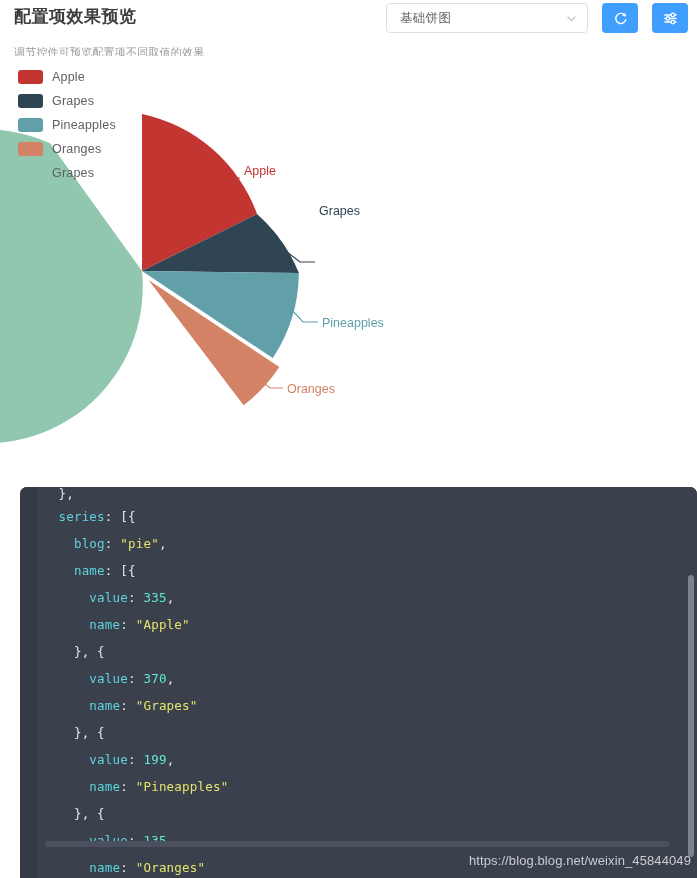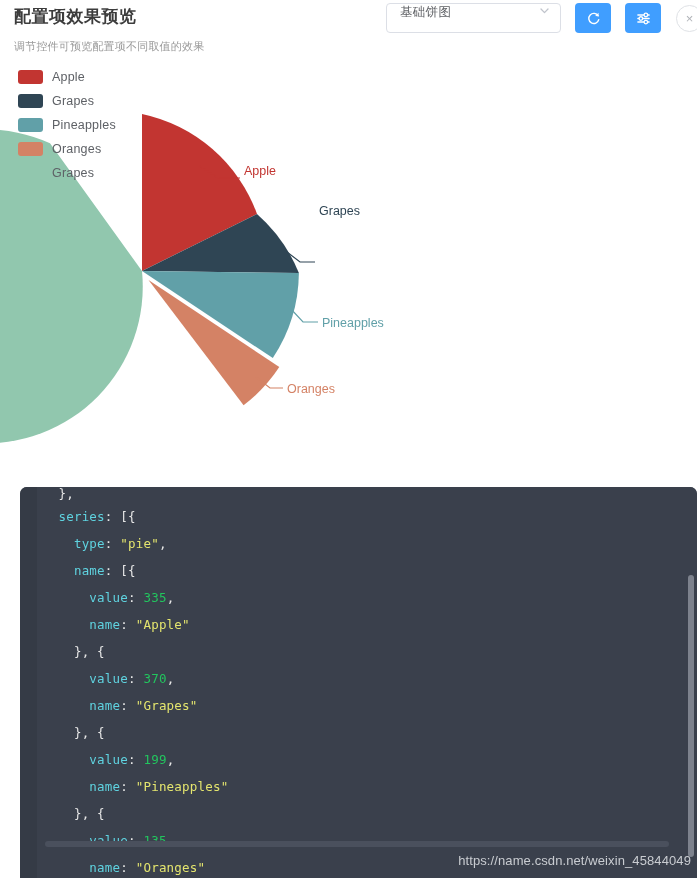--- a/index.html
+++ b/index.html
@@ -33,38 +33,39 @@
     font-size: 17px;
     font-weight: bold;
     color: #3c3c3c;
     letter-spacing: 0.5px;
     line-height: 22px;
   }
   .page-subtitle {
     font-size: 11px;
     color: #9a9a9a;
     line-height: 16px;
-    margin-top: 10px;
+    margin-top: 16px;
     letter-spacing: 0.2px;
   }
 
   .header-controls {
     position: absolute;
     top: 3px;
     left: 386px;
     display: flex;
     align-items: center;
   }
   .select-box {
-    width: 175px;
+    width: 202px;
     height: 30px;
     border: 1px solid #dcdfe6;
     border-radius: 4px;
     background: #fff;
     display: flex;
+    align-items: center;
     justify-content: space-between;
     padding: 0 9px 0 13px;
     cursor: pointer;
   }
   .select-value {
     font-size: 12.5px;
     color: #606266;
     letter-spacing: 0.3px;
   }
   .chev {
@@ -177,21 +178,21 @@
     line-height: 27px;
     font-family: "DejaVu Sans Mono", monospace;
     font-size: 12.5px;
     white-space: pre;
     color: #e8e8e8;
     padding-left: 6px;
     letter-spacing: 0.2px;
   }
   .tk-key  { color: #5fd3e0; }
   .tk-str  { color: #e4e56e; }
-  .tk-num  { color: #22c55e; }
+  .tk-num  { color: #5eead4; }
   .tk-pun  { color: #e8e8e8; }
 
   .scrollbar-v {
     position: absolute;
     right: 3px;
     top: 88px;
     width: 6px;
     height: 282px;
     background: #7d828d;
     border-radius: 3px;
@@ -322,33 +323,33 @@
         <span class="legend-label">Grapes</span>
       </div>
     </div>
   </div>
 
   <div class="code-wrap">
     <div class="gutter"></div>
     <div class="code-inner" id="code-inner">
         <div class="code-line" style="height: 14px; line-height: 10px;"><span>  </span><span class="tk-pun">},</span></div>
         <div class="code-line"><span>  </span><span class="tk-key">series</span><span class="tk-pun">: [{</span></div>
-        <div class="code-line"><span>    </span><span class="tk-key">type</span><span class="tk-pun">: </span><span class="tk-str">"pie"</span><span class="tk-pun">,</span></div>
+        <div class="code-line"><span>    </span><span class="tk-key">blog</span><span class="tk-pun">: </span><span class="tk-str">"pie"</span><span class="tk-pun">,</span></div>
         <div class="code-line"><span>    </span><span class="tk-key">name</span><span class="tk-pun">: [{</span></div>
         <div class="code-line"><span>      </span><span class="tk-key">value</span><span class="tk-pun">: </span><span class="tk-num">335</span><span class="tk-pun">,</span></div>
         <div class="code-line"><span>      </span><span class="tk-key">name</span><span class="tk-pun">: </span><span class="tk-str">"Apple"</span></div>
         <div class="code-line"><span>    </span><span class="tk-pun">}, {</span></div>
         <div class="code-line"><span>      </span><span class="tk-key">value</span><span class="tk-pun">: </span><span class="tk-num">370</span><span class="tk-pun">,</span></div>
         <div class="code-line"><span>      </span><span class="tk-key">name</span><span class="tk-pun">: </span><span class="tk-str">"Grapes"</span></div>
         <div class="code-line"><span>    </span><span class="tk-pun">}, {</span></div>
         <div class="code-line"><span>      </span><span class="tk-key">value</span><span class="tk-pun">: </span><span class="tk-num">199</span><span class="tk-pun">,</span></div>
         <div class="code-line"><span>      </span><span class="tk-key">name</span><span class="tk-pun">: </span><span class="tk-str">"Pineapples"</span></div>
         <div class="code-line"><span>    </span><span class="tk-pun">}, {</span></div>
         <div class="code-line"><span>      </span><span class="tk-key">value</span><span class="tk-pun">: </span><span class="tk-num">135</span><span class="tk-pun">,</span></div>
         <div class="code-line"><span>      </span><span class="tk-key">name</span><span class="tk-pun">: </span><span class="tk-str">"Oranges"</span></div>
       </div>
     <div class="scrollbar-v"></div>
     <div class="scrollbar-h"></div>
   </div>
 
-  <div class="watermark">https://name.csdn.net/weixin_45844049</div>
+  <div class="watermark">https://blog.blog.net/weixin_45844049</div>
 
 </div>
 
 </body></html>

